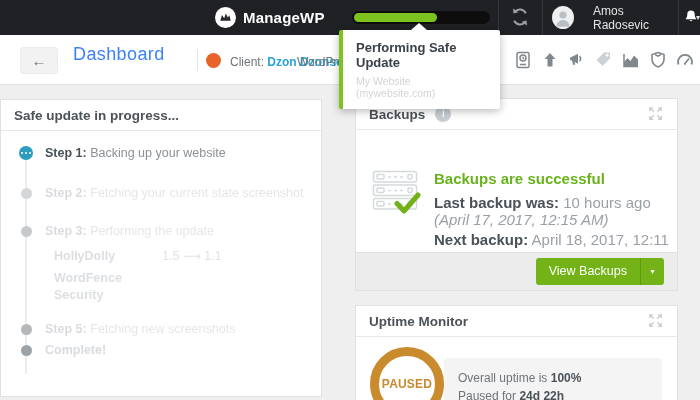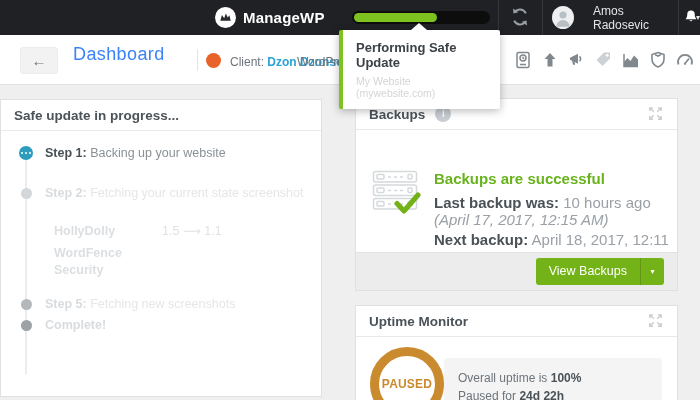--- a/index.html
+++ b/index.html
@@ -218,20 +218,25 @@
         <span class="lbl-active">Step 1:</span>
         <span class="txt-active">Backing up your website</span>
       </div>
 
       <div class="step-row s2">
         <span class="dot dot-pending" style="background:#d4d7d9;"></span>
         <span class="lbl-pending">Step 2:</span>
         <span class="txt-pending">Fetching your current state screenshot</span>
       </div>
 
+      <div class="step-row s3">
+        <span class="dot dot-pending" style="background:#c6cacd;"></span>
+        <span class="lbl-pending">Step 3:</span>
+        <span class="txt-pending">Performing the update</span>
+      </div>
       <div class="sub-row sub1">
         <span class="sub-name">HollyDolly</span>
         <span class="sub-ver">1.5 ⟶ 1.1</span>
       </div>
       <div class="sub-row sub2">
         <span class="sub-name">WordFence Security</span>
       </div>
 
 
       <div class="step-row s5">

